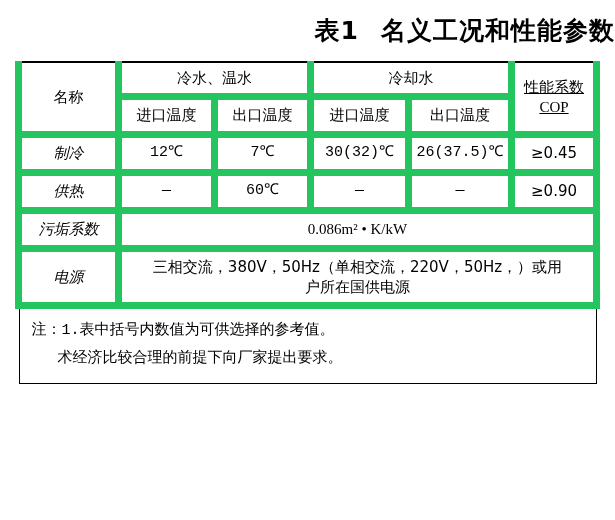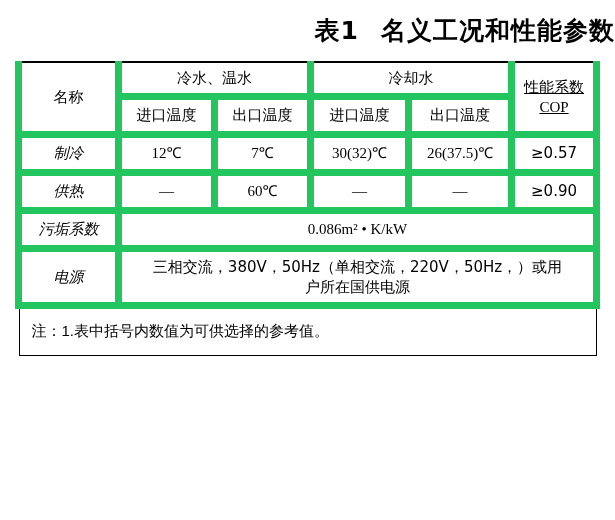--- a/index.html
+++ b/index.html
@@ -53,40 +53,40 @@
   .hdr-name { font-size: 16px; }
   .cop-cell {
     font-size: 15px;
     line-height: 1.5;
     text-decoration: underline;
   }
   .cop-line2 {
     font-family: "Liberation Serif", serif;
   }
   .row-label { font-size: 16px; font-style: italic; }
-  .val { font-size: 15px; font-family: Liberation Serif, serif; }
+  .val { font-size: 15px; font-family: Liberation Mono, monospace; }
   .ge { font-size: 16px; font-family: "DejaVu Sans", sans-serif; }
   .left-cell {
     text-align: left;
     padding-left: 12px;
     font-size: 15px;
     line-height: 1.7;
   }
   .center-serif {
     font-family: Liberation Serif, serif;
     font-size: 16px;
   }
   .notes {
     width: 578px;
     margin: 0 auto;
     box-sizing: border-box;
     border: 1px solid #000000;
     border-top: none;
     padding: 8px 10px 10px 12px;
-    font-family: Liberation Sans, sans-serif;
+    font-family: Liberation Mono, monospace;
     font-size: 15px;
     line-height: 1.85;
   }
   .notes .nline { white-space: nowrap; }
   .indent1 { padding-left: 0; }
   .indent2 { padding-left: 26px; }
   .indent3 { padding-left: 26px; }
   .nowrap { white-space: nowrap; }
 </style>
 </head>
@@ -123,21 +123,21 @@
         <td class="hdr-name">进口温度</td>
         <td class="hdr-name">出口温度</td>
       </tr>
 
       <tr class="tall">
         <td class="row-label">制冷</td>
         <td class="val">12℃</td>
         <td class="val">7℃</td>
         <td class="val">30(32)℃</td>
         <td class="val">26(37.5)℃</td>
-        <td class="ge">≥0.57</td>
+        <td class="ge">≥0.45</td>
       </tr>
 
       <tr class="tall">
         <td class="row-label">供热</td>
         <td class="val">—</td>
         <td class="val">60℃</td>
         <td class="val">—</td>
         <td class="val">—</td>
         <td class="ge">≥0.90</td>
       </tr>
@@ -152,15 +152,16 @@
         <td colspan="5" class="left-cell">
           <div class="nowrap">三相交流，380V，50Hz（单相交流，220V，50Hz，）或用</div>
           <div class="nowrap">户所在国供电源</div>
         </td>
       </tr>
     </tbody>
   </table>
 
   <div class="notes">
     <div class="nline indent1">注：1.表中括号内数值为可供选择的参考值。</div>
+    <div class="nline indent3">术经济比较合理的前提下向厂家提出要求。</div>
   </div>
 
 </div>
 
 </body></html>

